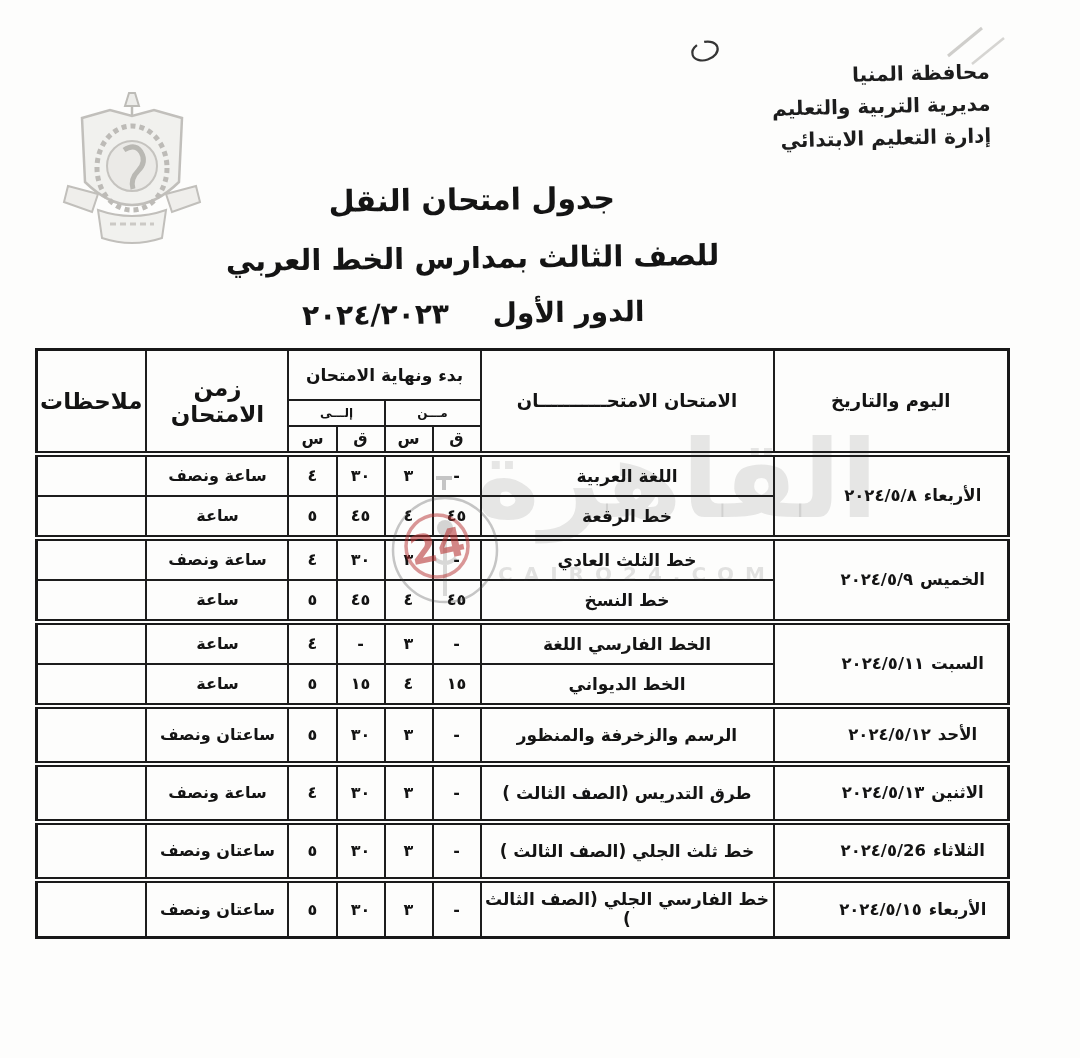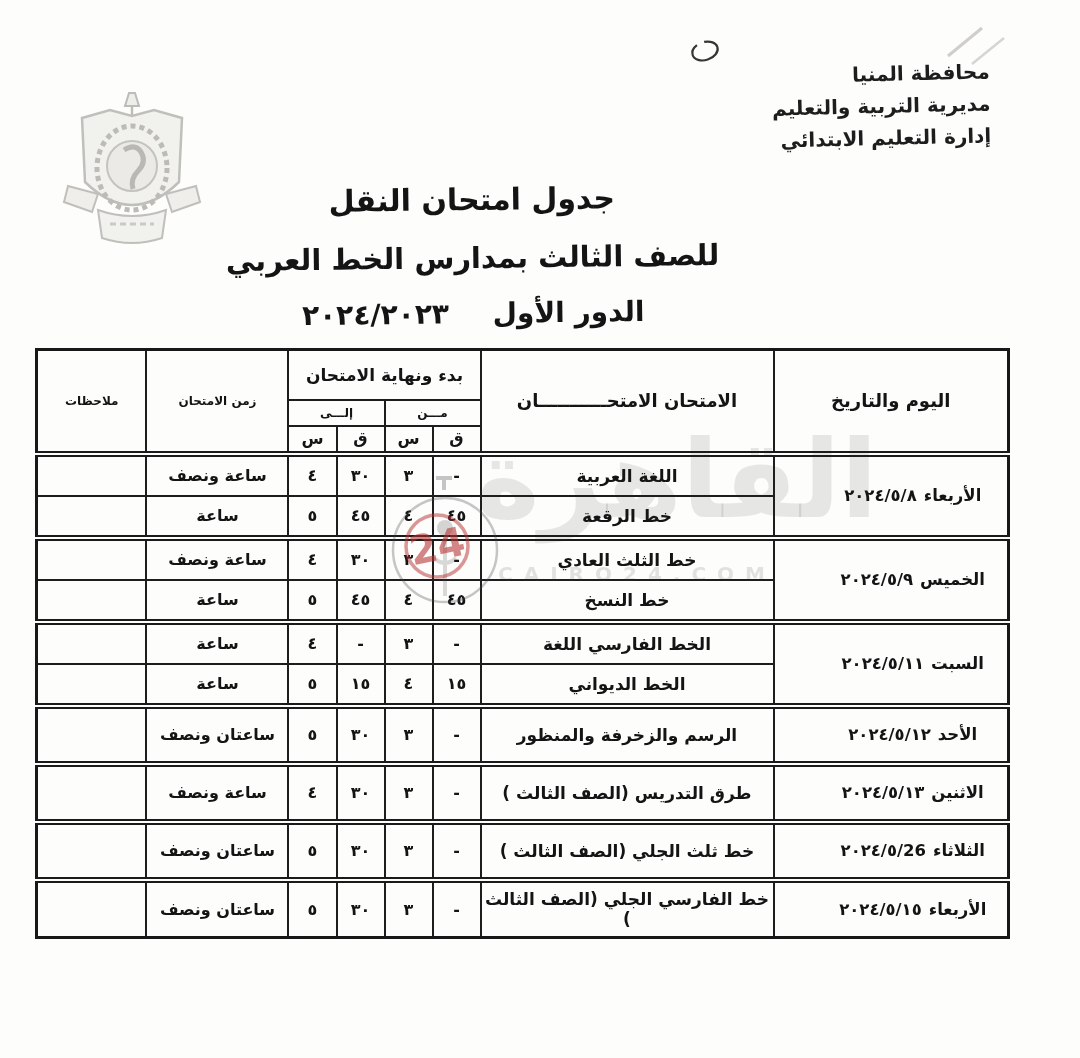--- a/index.html
+++ b/index.html
@@ -86,21 +86,21 @@
   .col-day      { width: 235px; }
   .col-subject  { width: 293px; }
   .col-unit     { width: 48px;  }
   .col-duration { width: 142px; }
   .col-notes    { width: 110px; }
 
   th.h-span  { height: 50px; font-size: 17px; margin-left: 40px; }
   th.h-fromto{ height: 26px; font-size: 12px; }
   th.h-unit  { height: 28px; font-size: 16px; }
   th.h-day, th.h-subjects { font-size: 18px; }
-  th.h-duration, th.h-notes { font-size: 12px; }
+  th.h-duration, th.h-notes { font-size: 23px; }
 
   tbody.grp-2 td, tbody.grp-2 th { height: 42px; }
   tbody.grp-1 td, tbody.grp-1 th { height: 58px; }
 
   td.day-cell { font-size: 16.5px; }
   .day-wrap { display: flex; justify-content: center; align-items: center; gap: 7px; direction: rtl; }
   .day-date { direction: ltr; unicode-bidi: isolate; margin-left: 44px; }
   td.subject-cell { font-size: 17px; }
   td.num-cell { font-size: 16px; }
   td.duration-cell { font-size: 16px; }

